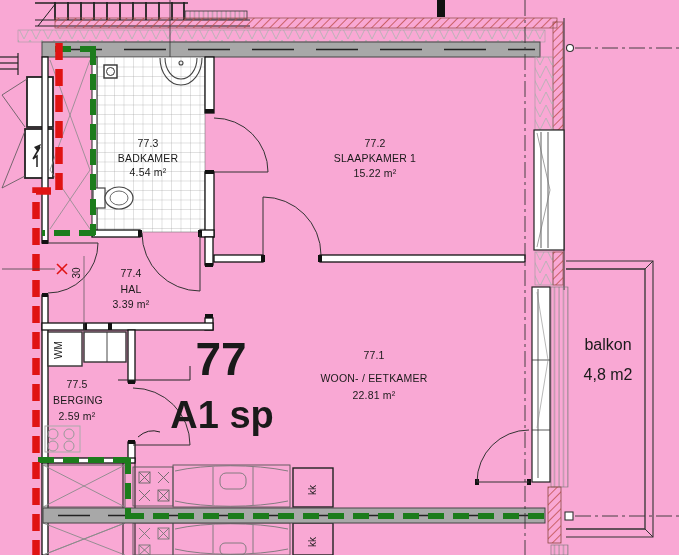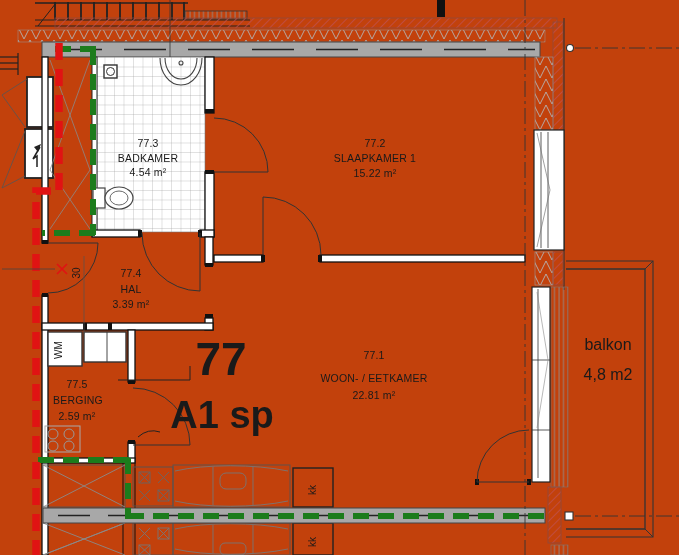--- a/index.html
+++ b/index.html
@@ -1,16 +1,16 @@
 <!DOCTYPE html>
 <html><head>
 <meta charset="utf-8">
 <style>
   html,body{margin:0;padding:0;background:#fff;}
-  #plan-wrap{position:relative;width:679px;height:555px;background:#c2410c;overflow:hidden;
+  #plan-wrap{position:relative;width:679px;height:555px;background:#f9a8d4;overflow:hidden;
              font-family:"Liberation Sans", sans-serif;}
   svg{display:block;}
   text{fill:#1a1a1a;}
   .room-lbl{font-size:10.5px;letter-spacing:.2px;}
   .big-num{font-size:46px;font-weight:bold;}
   .big-type{font-size:38px;font-weight:bold;}
   .balk-lbl{font-size:16px;}
   .rot-lbl{font-size:10px;}
 </style>
 </head>

